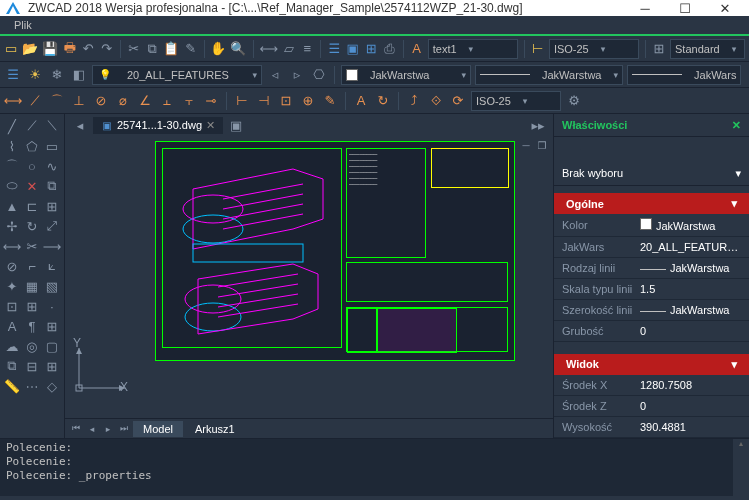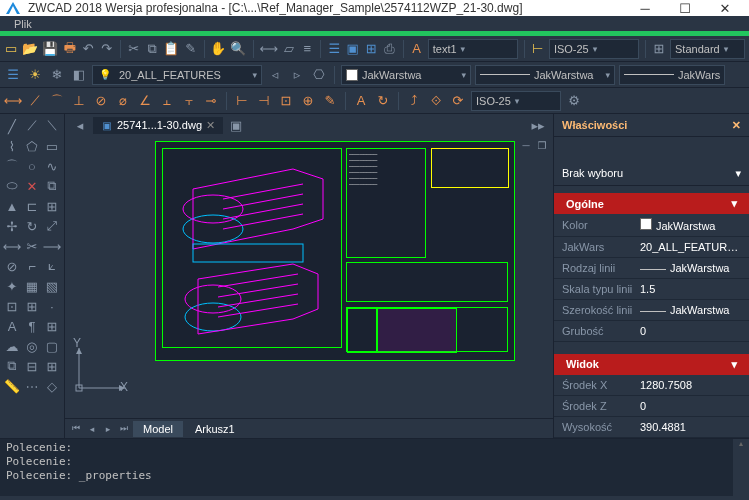--- a/index.html
+++ b/index.html
@@ -1,47 +1,47 @@
 <!DOCTYPE html>
 <html><head>
 <meta charset="utf-8">
 <style>
 * { margin: 0; padding: 0; box-sizing: border-box; font-family: "Segoe UI", Tahoma, sans-serif; font-size: 11px; }
 body { background: #2a3544; color: #c0c0c0; width: 749px; height: 500px; overflow: hidden; }
 .titlebar { height: 16px; background: #fff; display: flex; align-items: center; padding: 0 4px; color: #333; }
 .titlebar .logo { width: 18px; height: 18px; margin-right: 6px; display: flex; align-items: center; justify-content: center; }
 .titlebar .title { flex: 1; font-size: 12px; }
 .titlebar .winbtn { width: 40px; height: 30px; display: flex; align-items: center; justify-content: center; font-size: 13px; }
-.menubar { height: 20px; background: #2a3544; display: flex; align-items: center; padding: 0 6px; border-bottom: 5px solid #22c55e; }
+.menubar { height: 20px; background: #2a3544; display: flex; align-items: center; padding: 0 6px; border-bottom: 2px solid #22c55e; }
 .menubar .menuitem { padding: 2px 8px; color: #c0c0c0; }
 .toolbar-row { height: 26px; background: #2a3544; display: flex; align-items: center; padding: 0 4px; gap: 4px; border-bottom: 1px solid #1a2230; }
 .tb-icon { width: 18px; height: 18px; display: flex; align-items: center; justify-content: center; font-size: 13px; color: #8896a8; }
 .tb-icon.yellow { color: #e8c050; }
 .tb-icon.blue { color: #5090d0; }
 .tb-icon.orange { color: #e89050; }
 .tb-icon.red { color: #d05050; }
 .tb-sep { width: 1px; height: 18px; background: #3a4a5c; margin: 0 2px; }
-.tb-dropdown { display: flex; align-items: center; background: #1e2836; border: 1px solid #3a4a5c; height: 20px; padding: 0 4px; gap: 4px; min-width: 80px; color: #c0c0c0; }
+.tb-dropdown { display: flex; align-items: center; background: #1e2836; border: 1px solid #3a4a5c; height: 20px; padding: 0 4px; gap: 12px; min-width: 80px; color: #c0c0c0; }
 .tb-dropdown .dd-arrow { color: #8896a8; font-size: 9px; }
 .colorbox { width: 12px; height: 12px; border: 1px solid #666; }
 .lineprev { width: 50px; height: 1px; border-top: 1px solid #c0c0c0; }
 .main-area { display: flex; height: 324px; }
 .left-toolbar { width: 65px; background: #2a3544; display: grid; grid-template-columns: repeat(3, 1fr); gap: 2px; padding: 3px; border-right: 1px solid #1a2230; align-content: start; }
 .left-toolbar .tb-icon { width: 18px; height: 18px; font-size: 13px; }
 .canvas-area { flex: 1; background: #1a2230; display: flex; flex-direction: column; position: relative; }
 .canvas-top { height: 22px; background: #2a3544; display: flex; align-items: center; padding: 0 6px; gap: 4px; }
 .canvas-tab { background: #1e2836; padding: 2px 8px; color: #fff; display: flex; align-items: center; gap: 4px; }
 .canvas-body { flex: 1; background: #2a3544; position: relative; overflow: hidden; }
 .drawing { position: absolute; left: 90px; top: 5px; width: 360px; height: 220px; border: 1px solid #00ff00; background: #1a2230; }
 .drawing-inner { position: absolute; border: 1px solid #00ff00; }
 .model-tabs { height: 20px; background: #2a3544; display: flex; align-items: center; padding: 0 4px; gap: 2px; border-top: 1px solid #1a2230; }
 .model-tabs .mtab { padding: 2px 10px; background: #3a4a5c; color: #fff; font-size: 11px; }
 .model-tabs .navbtn { width: 14px; height: 14px; color: #8896a8; display: flex; align-items: center; justify-content: center; font-size: 9px; }
 .prop-panel { width: 196px; background: #2a3544; border-left: 1px solid #1a2230; display: flex; flex-direction: column; overflow: hidden; }
-.prop-header { height: 24px; background: #2a3544; display: flex; align-items: center; padding: 0 8px; justify-content: space-between; border-bottom: 1px solid #1a2230; font-weight: bold; color: #fdba74; font-size: 12px; }
+.prop-header { height: 24px; background: #2a3544; display: flex; align-items: center; padding: 0 8px; justify-content: space-between; border-bottom: 1px solid #1a2230; font-weight: bold; color: #22c55e; font-size: 12px; }
 .prop-selector { height: 24px; display: flex; align-items: center; padding: 0 8px; justify-content: space-between; color: #fff; border-bottom: 1px solid #1a2230; margin-top: 25px; }
 .prop-section { padding: 4px 12px; font-weight: bold; color: #fff; display: flex; justify-content: space-between; align-items: center; background: #b91c1c; }
 .prop-row { display: flex; padding: 4px 8px; align-items: center; border-bottom: 1px solid #1e2836; }
 .prop-row .pname { width: 78px; color: #8896a8; white-space: nowrap; overflow: hidden; text-overflow: ellipsis; }
 .prop-row .pval { flex: 1; color: #fff; white-space: nowrap; overflow: hidden; text-overflow: ellipsis; }
 .command-area { height: 58px; background: #2a3544; border-top: 1px solid #1a2230; display: flex; }
 .command-history { flex: 1; background: #1e2836; color: #c0c0c0; padding: 2px 6px; font-family: monospace; font-size: 11px; line-height: 14px; overflow: hidden; }
 .command-scroll { width: 16px; background: #2a3544; display: flex; flex-direction: column; align-items: center; }
 .axis-label { position: absolute; color: #8896a8; font-size: 12px; }
 .win-minmax { position: absolute; right: 4px; top: 2px; display: flex; gap: 2px; }

